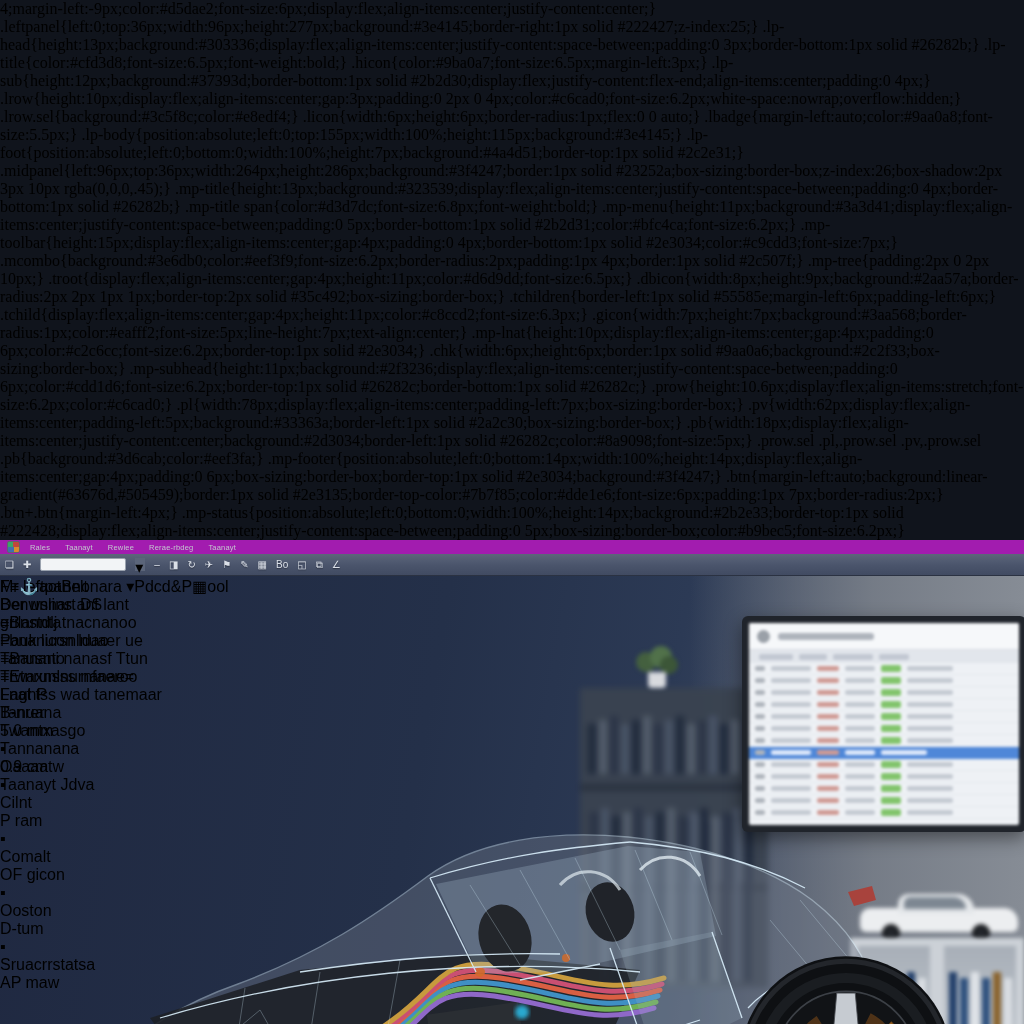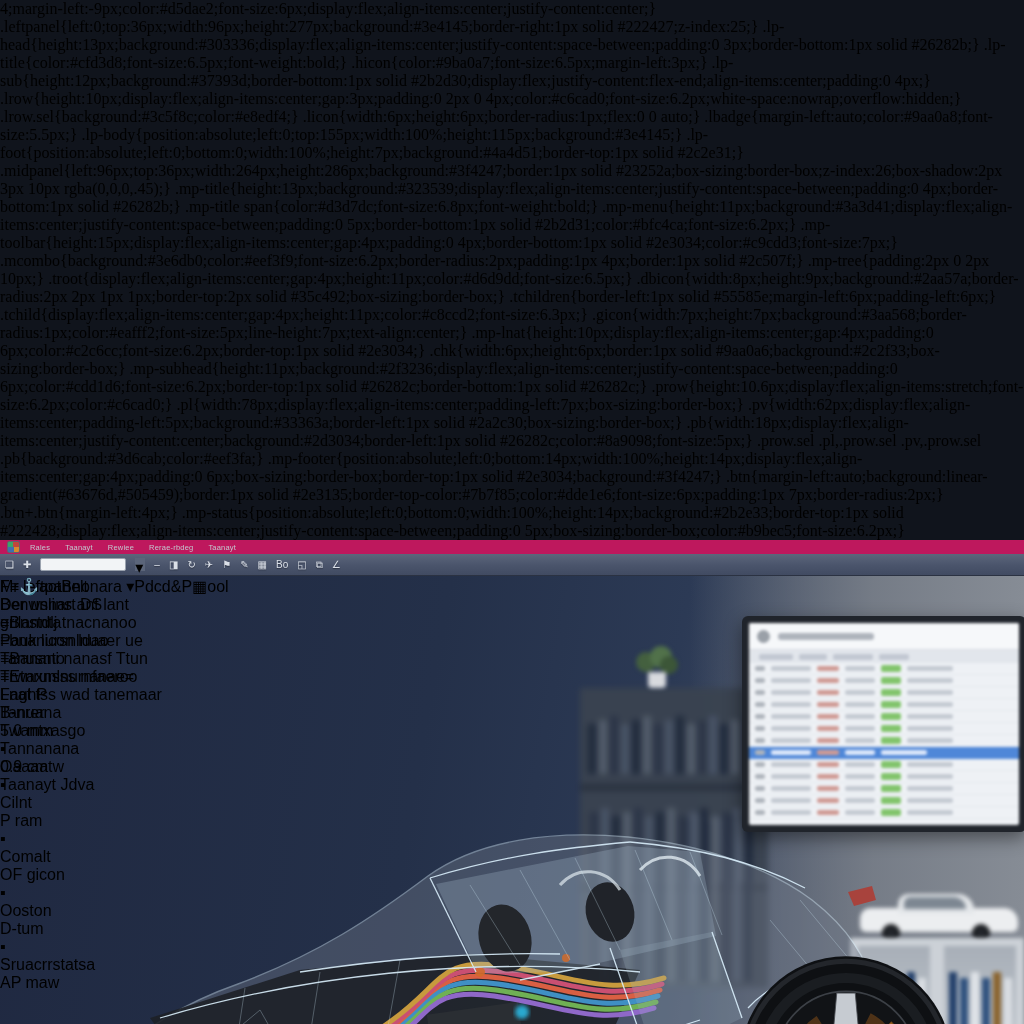--- a/index.html
+++ b/index.html
@@ -48,21 +48,21 @@
   .plant-leaf{position:absolute;border-radius:50%;}
   .bookshelf{left:850px;top:398px;width:174px;height:330px;background:#ccd1d7;}
   .bs-inner{position:absolute;background:linear-gradient(180deg,#a8afb8,#bfc5cc);}
   .model-car{left:856px;top:346px;width:168px;height:62px;}
   .mc-body{position:absolute;left:4px;top:22px;width:158px;height:24px;background:#eceef0;border-radius:10px 14px 6px 6px;}
   .mc-cabin{position:absolute;left:42px;top:8px;width:76px;height:20px;background:#e4e7ea;border-radius:10px 16px 0 0;}
   .mc-glass{position:absolute;left:48px;top:11px;width:62px;height:12px;background:#7d8792;border-radius:6px 12px 0 0;}
   .mc-wheel{position:absolute;top:38px;width:18px;height:18px;border-radius:50%;background:#23262b;border:3px solid #15171a;box-sizing:border-box;}
 
   
-  .menubar{left:0;top:0;width:1024px;height:14px;background:#be185d;display:flex;align-items:center;z-index:30;}
+  .menubar{left:0;top:0;width:1024px;height:14px;background:#a21caf;display:flex;align-items:center;z-index:30;}
   .applogo{width:11px;height:10px;margin:0 10px 0 7px;border-radius:2px;border:1px solid #61646b;
     background:conic-gradient(#c2463c 0 25%,#d98a2e 0 50%,#3f6fae 0 75%,#3aa568 0);}
   .menu-item{color:#c3c7cf;font-size:7.5px;margin-right:15px;letter-spacing:.2px;}
   .toolbar{left:0;top:14px;width:1024px;height:22px;z-index:30;display:flex;align-items:center;gap:9px;
     background:linear-gradient(180deg,#5c667b 0%,#4a546b 55%,#414b62 100%);border-bottom:1px solid #2b3242;padding-left:5px;box-sizing:border-box;}
   .tbtn{color:#dbe0e8;font-size:10px;line-height:1;text-shadow:0 1px 1px #2b3242;}
   .tcombo{width:86px;height:13px;background:#f2f4f6;border:1px solid #9aa2ae;border-radius:2px;
     font-size:7px;color:#333;padding:0 3px;box-sizing:border-box;}
   .tcombo-arrow{width:10px;height:13px;background:#5b657a;border:1px solid #39415</style></head><body>4;margin-left:-9px;color:#d5dae2;font-size:6px;display:flex;align-items:center;justify-content:center;}
 

